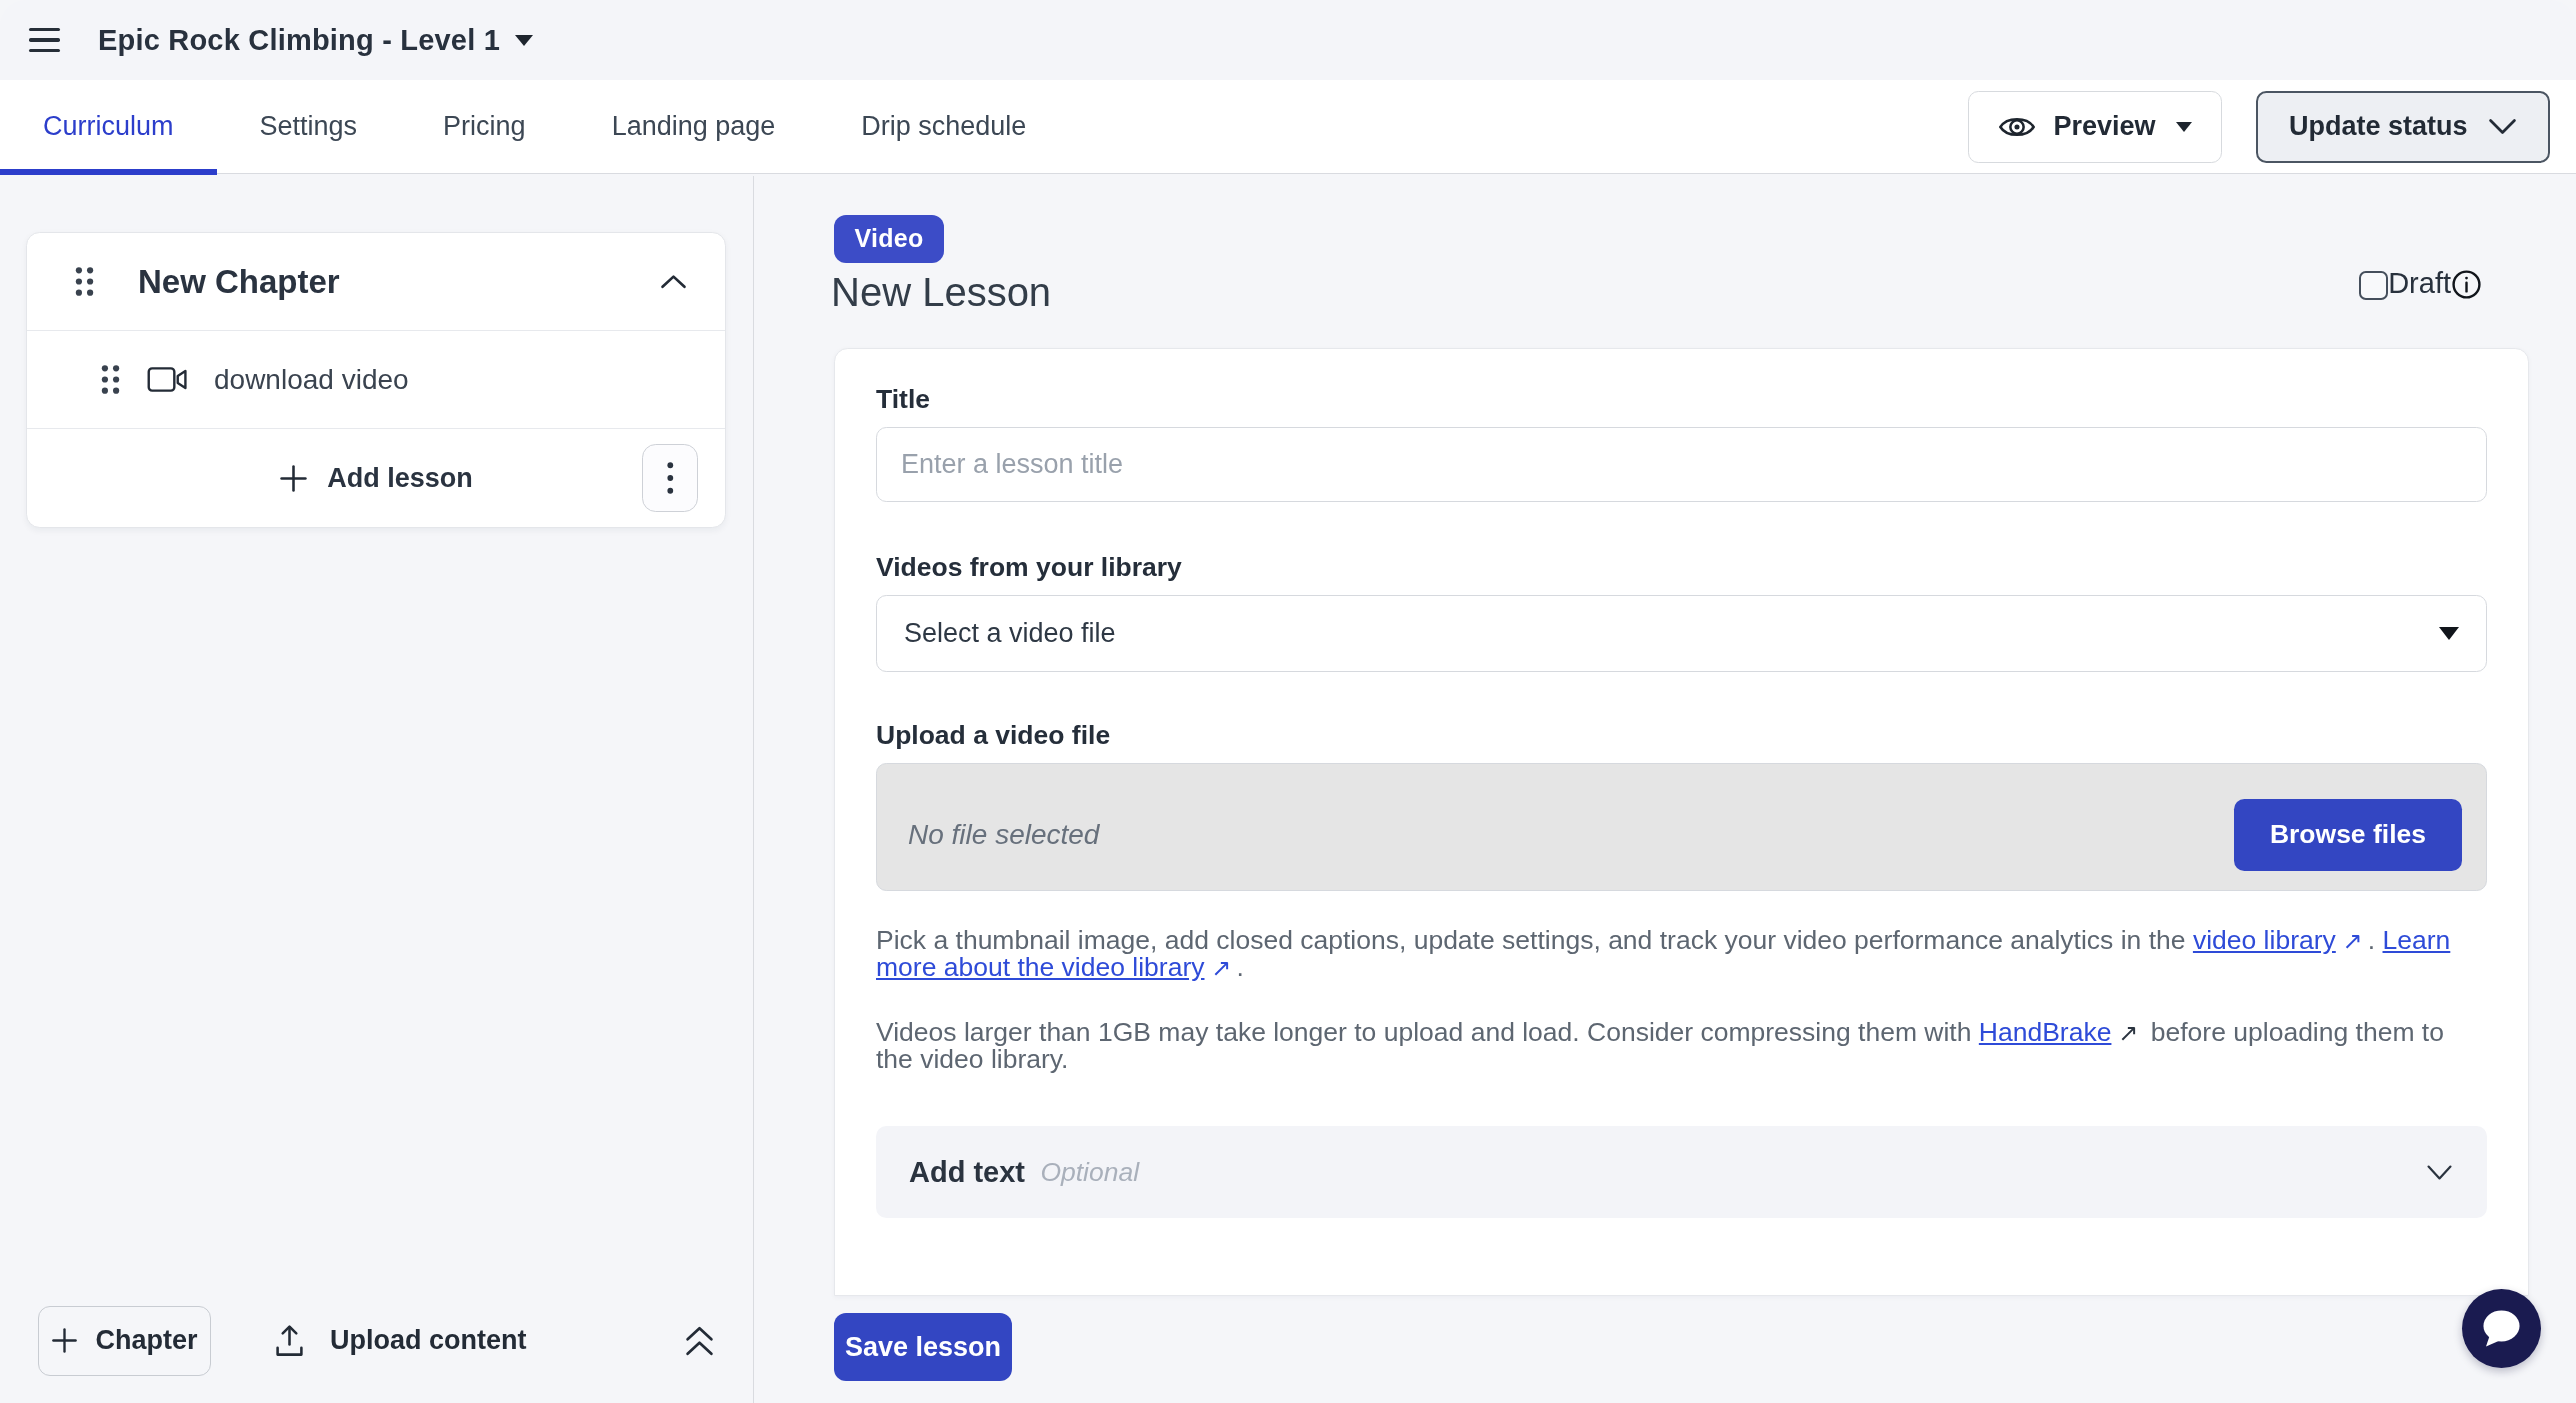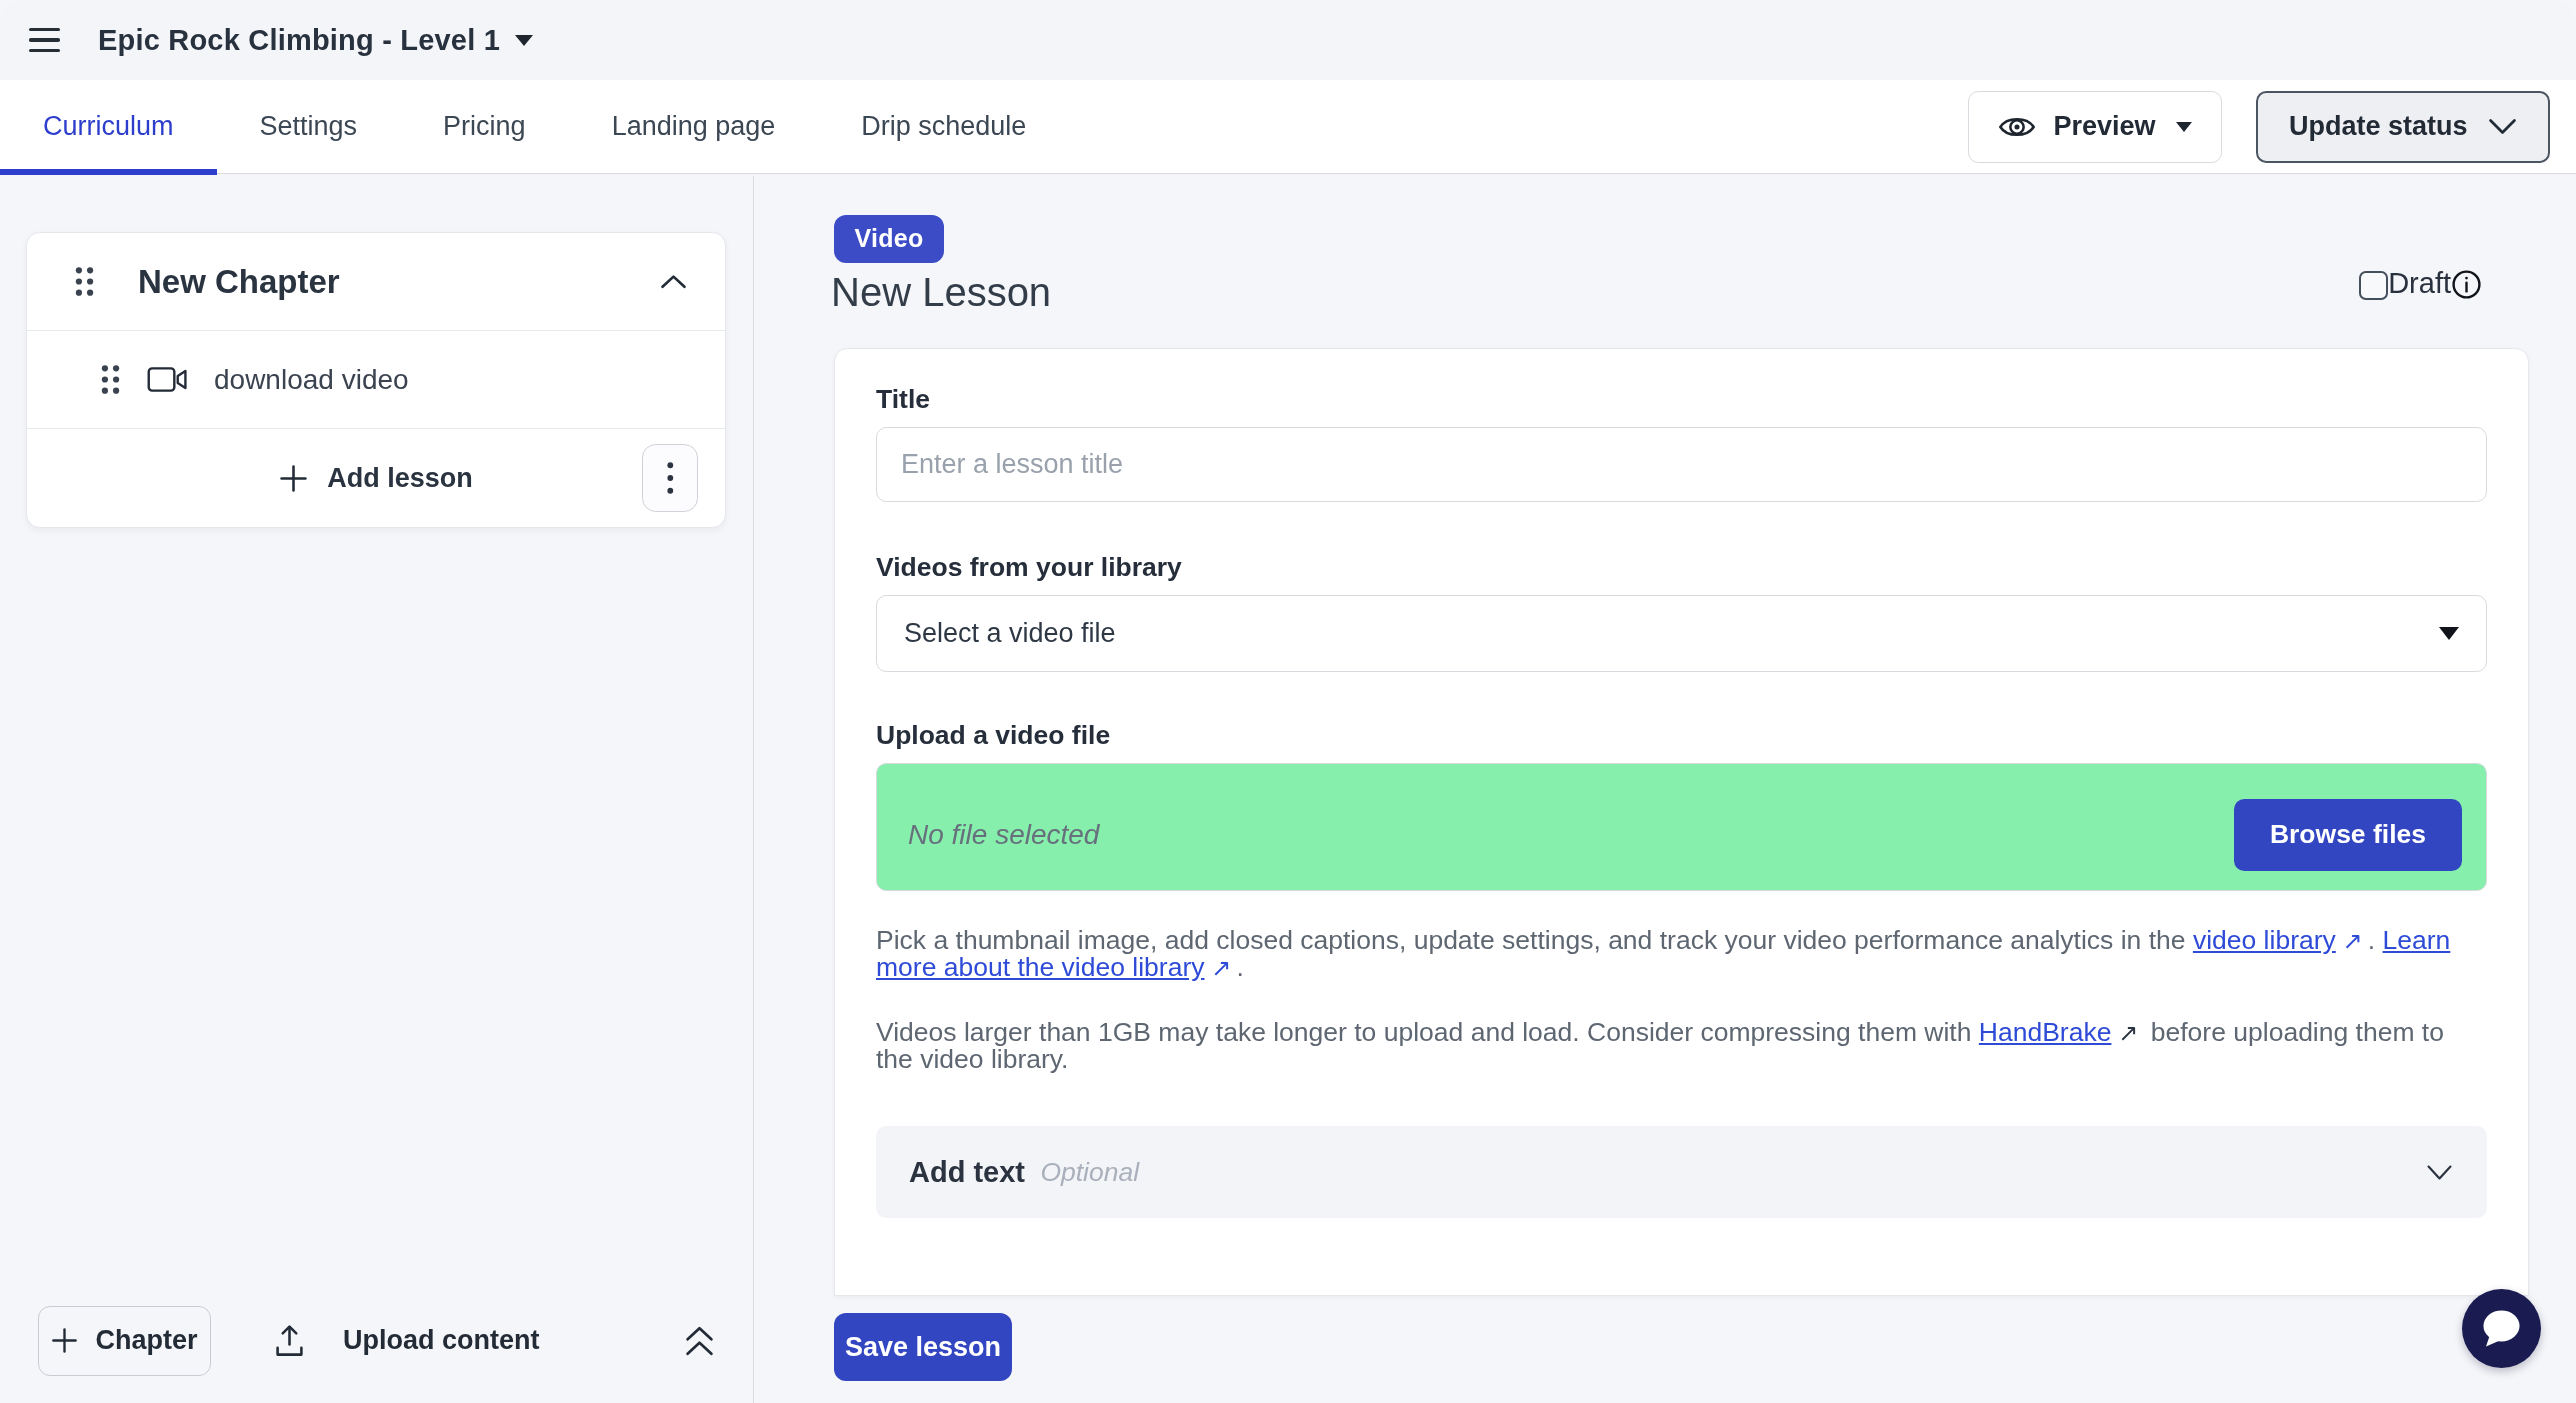--- a/index.html
+++ b/index.html
@@ -59,21 +59,21 @@
   .kebab-btn {
     position:absolute; right:27px; top:50%; transform:translateY(-50%);
     width:56px; height:68px; border:1.7px solid #ced1d7; border-radius:13.7px; background:#fcfcfe;
     display:flex; align-items:center; justify-content:center; cursor:pointer;
   }
   .sidebar-footer { position:absolute; left:0; right:0; bottom:0; height:127px; display:flex; align-items:center; padding:0 38px; }
   .chapter-btn {
     width:173px; height:70px; border:1.7px solid #c8ccd2; border-radius:12px; background:transparent;
     display:flex; align-items:center; justify-content:center; gap:17px; font-size:27px; font-weight:600; color:#232b36; cursor:pointer;
   }
-  .upload-btn { margin-left:62px; display:flex; align-items:center; gap:37px; font-size:27px; font-weight:600; color:#232b36; cursor:pointer;justify-content:flex-end; }
+  .upload-btn { margin-left:62px; display:flex; align-items:center; gap:24px; font-size:27px; font-weight:600; color:#232b36; cursor:pointer;justify-content:flex-end; }
   .collapse-btn { margin-left:auto; cursor:pointer; display:flex; align-items:center; }
 
   
   .main { flex:1; position:relative; overflow:hidden; }
   .type-badge {
     position:absolute; left:80px; top:39px; background:#3c4cc7; color:#ffffff;
     font-size:25px; font-weight:700; padding:9.4px 20.5px; border-radius:12px; letter-spacing:0.3px;
   }
   .lesson-heading { position:absolute; left:77px; top:94px; font-size:40px; font-weight:500; color:#333d49; }
   .draft-group { position:absolute; right:94px; top:91px; display:flex; align-items:flex-end; }
@@ -95,21 +95,21 @@
   .title-input::placeholder { color:#99a1ac; }
   .lbl-library { margin-top:50px; }
   .select-box {
     margin-top:12px; width:100%; height:77px; border:1.7px solid #d6d9de; border-radius:10.3px;
     display:flex; align-items:center; padding:0 27px; font-size:27px; color:#2e3844; background:#ffffff; cursor:pointer;
   }
   .select-caret { margin-left:auto; width:0; height:0; border-left:10.3px solid transparent; border-right:10.3px solid transparent; border-top:13px solid #11151b; }
   .lbl-upload { margin-top:48px; }
   .upload-box {
     margin-top:12px; width:100%; height:128px; border:1.7px solid #d6d9de; border-radius:10.3px;
-    display:flex; align-items:center; padding:15px 24px 0 31px; background:#86efac;justify-content:space-between;
+    display:flex; align-items:center; padding:15px 24px 0 31px; background:#e5e5e5;justify-content:space-between;
   }
   .no-file { font-style:italic; font-size:28px; color:#67707c; }
   .browse-btn {
     margin-left:auto; height:72px; padding:0 36px; background:#3346c2; color:#ffffff;
     border:none; border-radius:10.3px; font-size:26.5px; font-weight:700; cursor:pointer;
     font-family:"Liberation Sans", sans-serif;
   }
   .note { font-size:26.5px; color:#5d6671; line-height:27px; }
   .note-1 { margin-top:36px; }
   .note-2 { margin-top:38px; }

